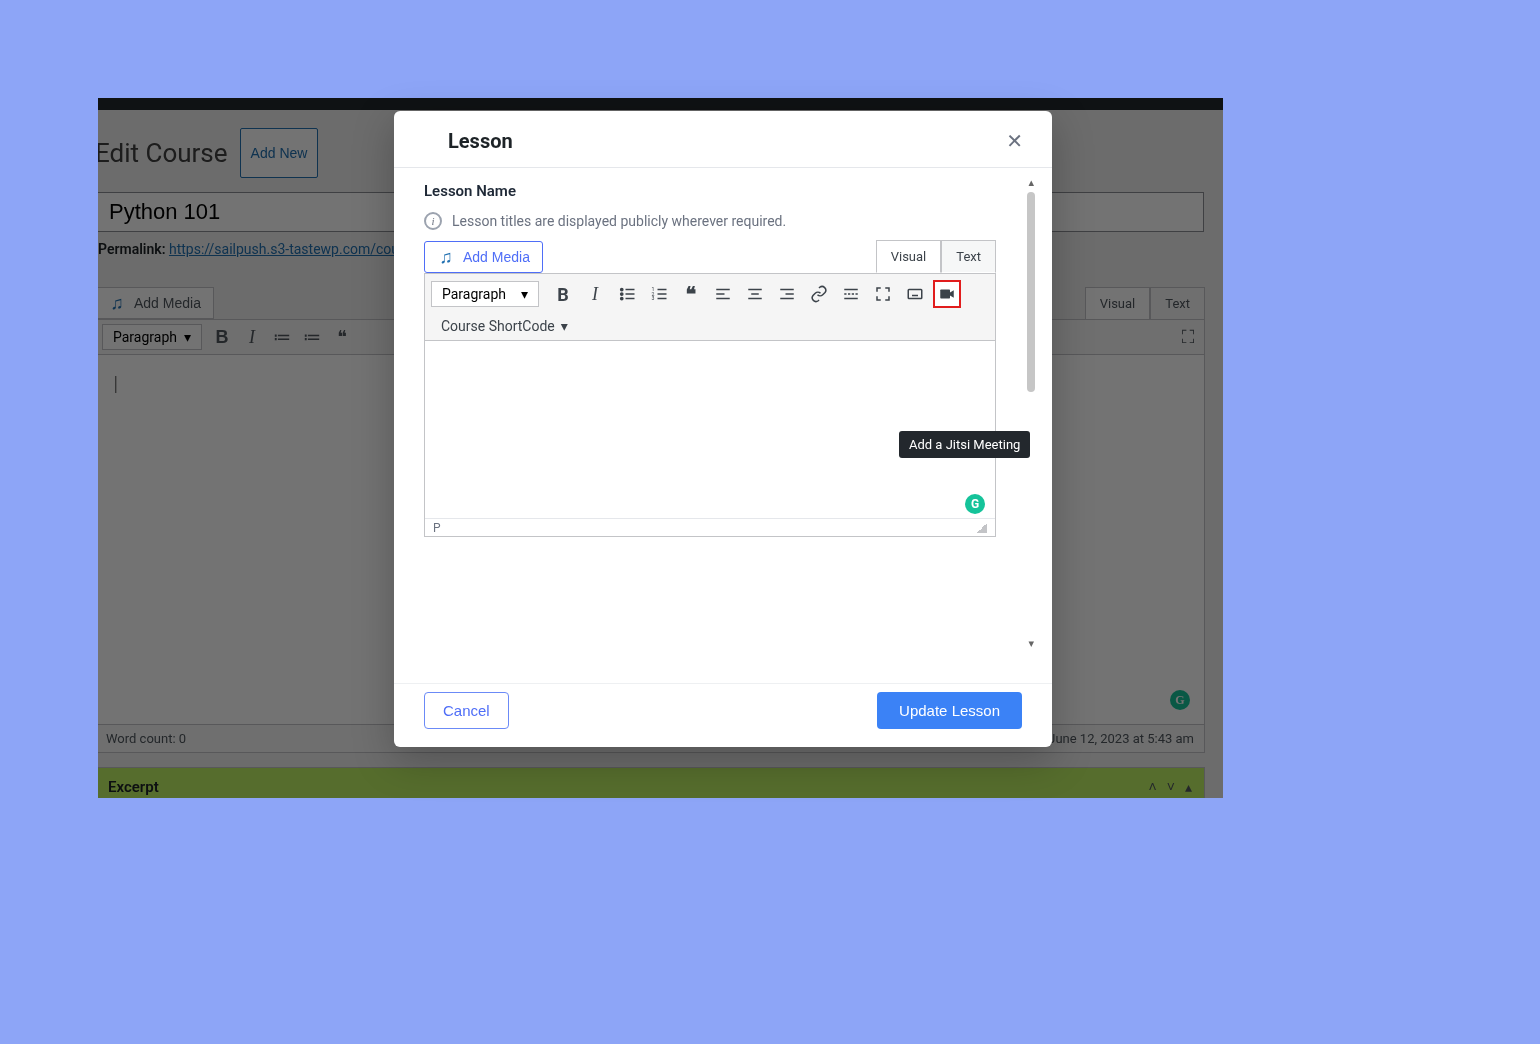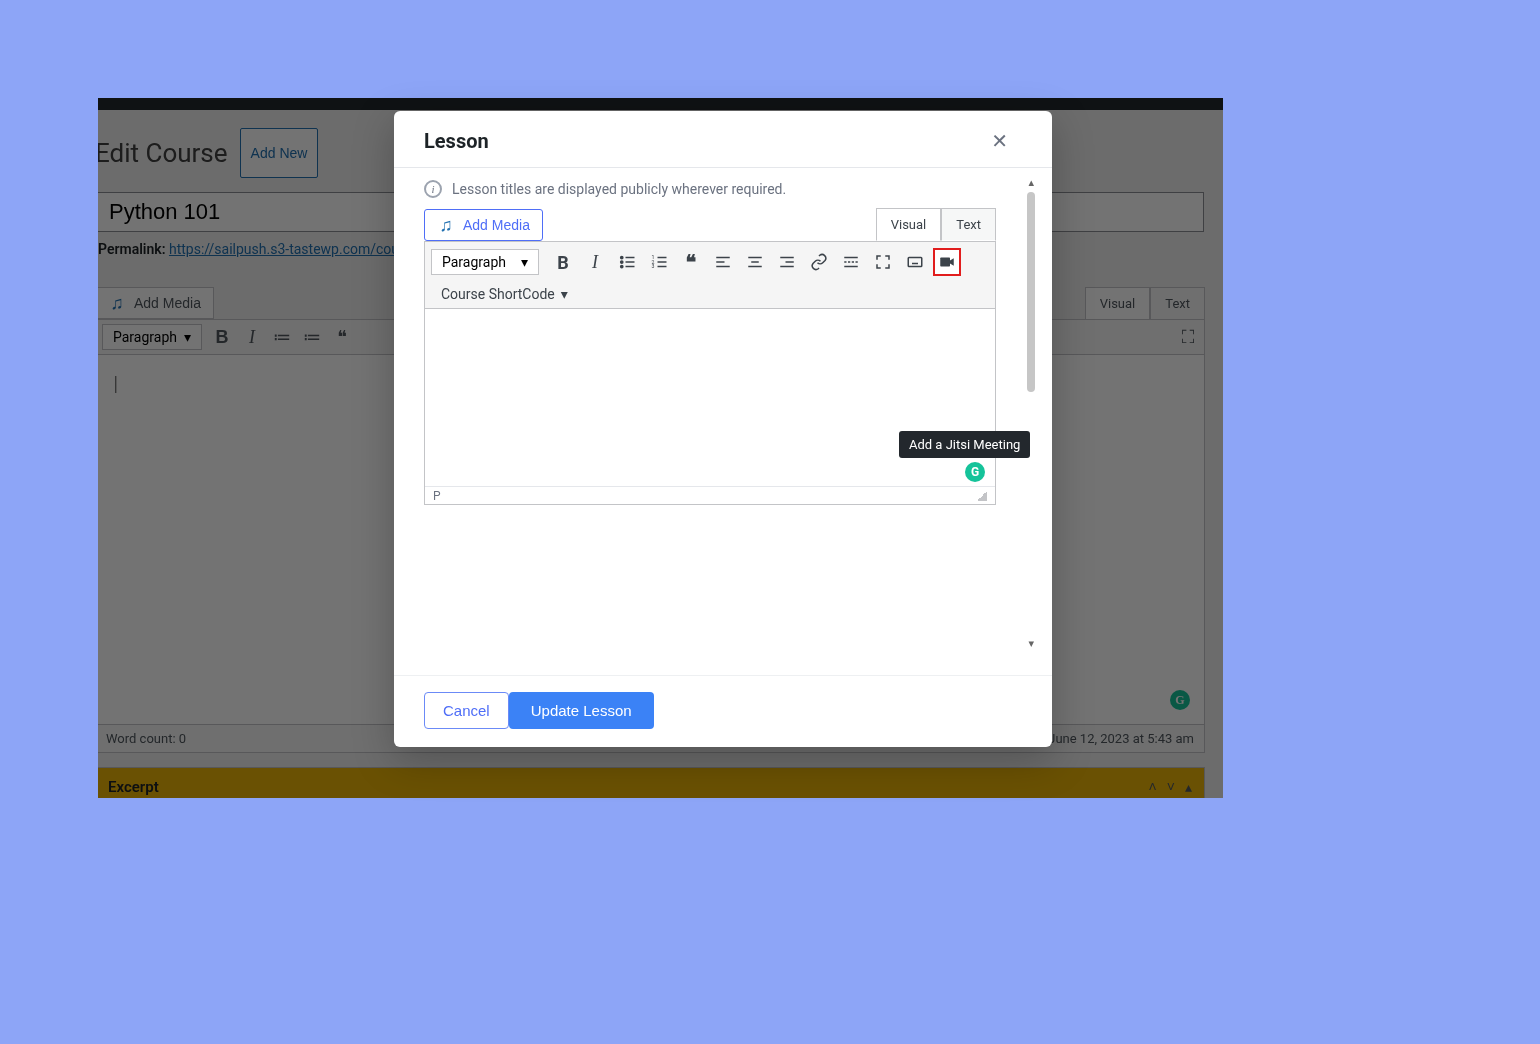--- a/index.html
+++ b/index.html
@@ -39,30 +39,30 @@
   .tab-btn.active { background:#fff; }
   .toolbar { display:flex; align-items:center; border:1px solid #c3c4c7; background:#f5f5f5; padding:4px 6px; gap:10px; }
   .format-select { display:flex; align-items:center; gap:6px; border:1px solid #c3c4c7; background:#fff; padding:4px 10px; font-size:14px; width:100px; justify-content:space-between; }
   .tb-icon { font-family:"Segoe UI","Arial",sans-serif; font-size:18px; color:#50575e; cursor:pointer; width:20px; text-align:center; user-select:none; }
   .tb-icon.bold { font-weight:800; }
   .tb-icon.italic { font-style: italic; font-family: Georgia, serif; }
   .fullscreen-icon { margin-left:auto; }
   .editor-body { border:1px solid #c3c4c7; border-top:none; background:#fff; height:370px; padding:18px; position:relative; font-family: Georgia, serif; font-size:18px; color:#333; }
   .grammarly { position:absolute; right:14px; bottom:14px; width:20px; height:20px; border-radius:50%; background:#15c39a; color:#fff; display:flex; align-items:center; justify-content:center; font-size:12px; font-weight:700; }
   .status-bar { display:flex; justify-content:space-between; border:1px solid #c3c4c7; border-top:none; background:#f6f7f7; padding:6px 10px; font-size:13px; color:#50575e; }
-  .excerpt-panel { margin-top:14px; border:1px solid #c3c4c7; background:#eab308; padding:10px 12px; display:flex; justify-content:space-between; align-items:center; width:1110px; margin-left:-3px; }
+  .excerpt-panel { margin-top:14px; border:1px solid #c3c4c7; background:#bef264; padding:10px 12px; display:flex; justify-content:space-between; align-items:center; width:1110px; margin-left:-3px; }
   .excerpt-title { font-weight:600; font-size:15px; color:#1d2327; }
   .excerpt-ctrls { display:flex; gap:10px; color:#50575e; font-size:14px; }
 
   
   .dim { position:absolute; left:98px; top:98px; width:1125px; height:700px; background:rgba(0,0,0,0.55); }
 
   
   .modal { position:absolute; left:394px; top:111px; width:658px; height:636px; background:#fff; border-radius:6px; box-shadow:0 12px 40px rgba(0,0,0,.25); display:flex; flex-direction:column; overflow:hidden; }
-  .modal-head { display:flex; justify-content:space-between; align-items:center; padding:18px 44px 14px 30px; }
+  .modal-head { display:flex; justify-content:space-between; align-items:center; padding:18px 29px 14px 30px;margin-left:24px; }
   .modal-title { font-size:20px; font-weight:700; color:#1d2327; }
   .close-btn { font-size:20px; color:#6b7280; cursor:pointer; background:none; border:none; }
   .modal-body { flex:1; padding:0 15px 0 30px; background:#fff; overflow:hidden; position:relative; border-top:1px solid #e5e7eb; }
   .scroll-area { height: 490px; overflow:hidden; padding-right:15px; position:relative; }
   .scrollbar-track { position:absolute; right:2px; top:0; width:8px; height:490px; background:transparent; border-radius:4px; }
   .scrollbar-thumb { position:absolute; right:2px; top:24px; width:8px; height:200px; background:#c6c6c6; border-radius:4px; }
   .collapse-up, .collapse-down { position:absolute; right:3px; color:#666; font-size:11px; }
   .collapse-up { top:8px; }
   .collapse-down { bottom:8px; }
   .field-label { font-weight:600; font-size:15px; color:#1f2937; margin:14px 0 10px; }
@@ -81,21 +81,21 @@
   .m-ic svg { width:18px; height:18px; }
   .jitsi-wrap { border:2px solid #e11d1d; padding:0; background:#fff; }
   .tutor-short { display:flex; align-items:center; gap:6px; font-size:14px; color:#3c434a; padding:0 10px; margin-top:4px; width:100%;}
   .m-editor-body { border:1px solid #c3c4c7; border-top:none; background:#fff; height:196px; position:relative; width:572px; }
   .m-grammarly { position:absolute; right:10px; bottom:22px; width:20px; height:20px; border-radius:50%; background:#15c39a; color:#fff; display:flex; align-items:center; justify-content:center; font-size:12px; font-weight:700;}
   .m-statusbar { position:absolute; left:0; right:0; bottom:0; height:18px; border-top:1px solid #e5e7eb; font-size:12px; color:#6b7280; padding:1px 8px; display:flex; justify-content:space-between; align-items:center;}
   .m-resize { width:10px; height:10px; background:linear-gradient(135deg, transparent 50%, #c3c4c7 50%); }
 
   .tooltip { position:absolute; left:899px; top:431px; background:#23282d; color:#fff; font-size:13px; padding:6px 10px; border-radius:3px; white-space:nowrap; z-index:99; }
 
-  .modal-foot { display:flex; justify-content:flex-start; align-items:center; padding:16px 30px 18px; border-top:1px solid #eef0f2; }
+  .modal-foot { display:flex; justify-content:space-between; align-items:center; padding:8px 30px 18px; border-top:1px solid #eef0f2; }
   .cancel-btn { border:1px solid #6b8af7; color:#4f6ef7; background:#fff; padding:9px 18px; border-radius:4px; font-size:15px; cursor:pointer; }
   .update-btn { border:none; color:#fff; background:#3b82f6; padding:10px 22px; border-radius:4px; font-size:15px; cursor:pointer; font-weight:500; }
 </style>
 </head>
 <body>
 
 <div class="app-frame">
   <div class="bar"></div>
   <div class="app-content">
     <div class="page-header">
@@ -157,20 +157,21 @@
 <div class="modal">
   <div class="modal-head">
     <div class="modal-title">Lesson</div>
     <button class="close-btn">
       <span>✕</span>
     </button>
   </div>
   <div class="modal-body">
     <div class="scroll-area">
       <span class="collapse-up">▴</span>
+      <div class="field-label">Lesson Name</div>
       <div class="help-row">
         <span class="info-ic">i</span>
         <span>Lesson titles are displayed publicly wherever required.</span>
       </div>
 
 
       <div class="modal-editor">
         <div class="modal-media-row">
           <button class="m-add-media">
             <span class="media-gly"></span>

